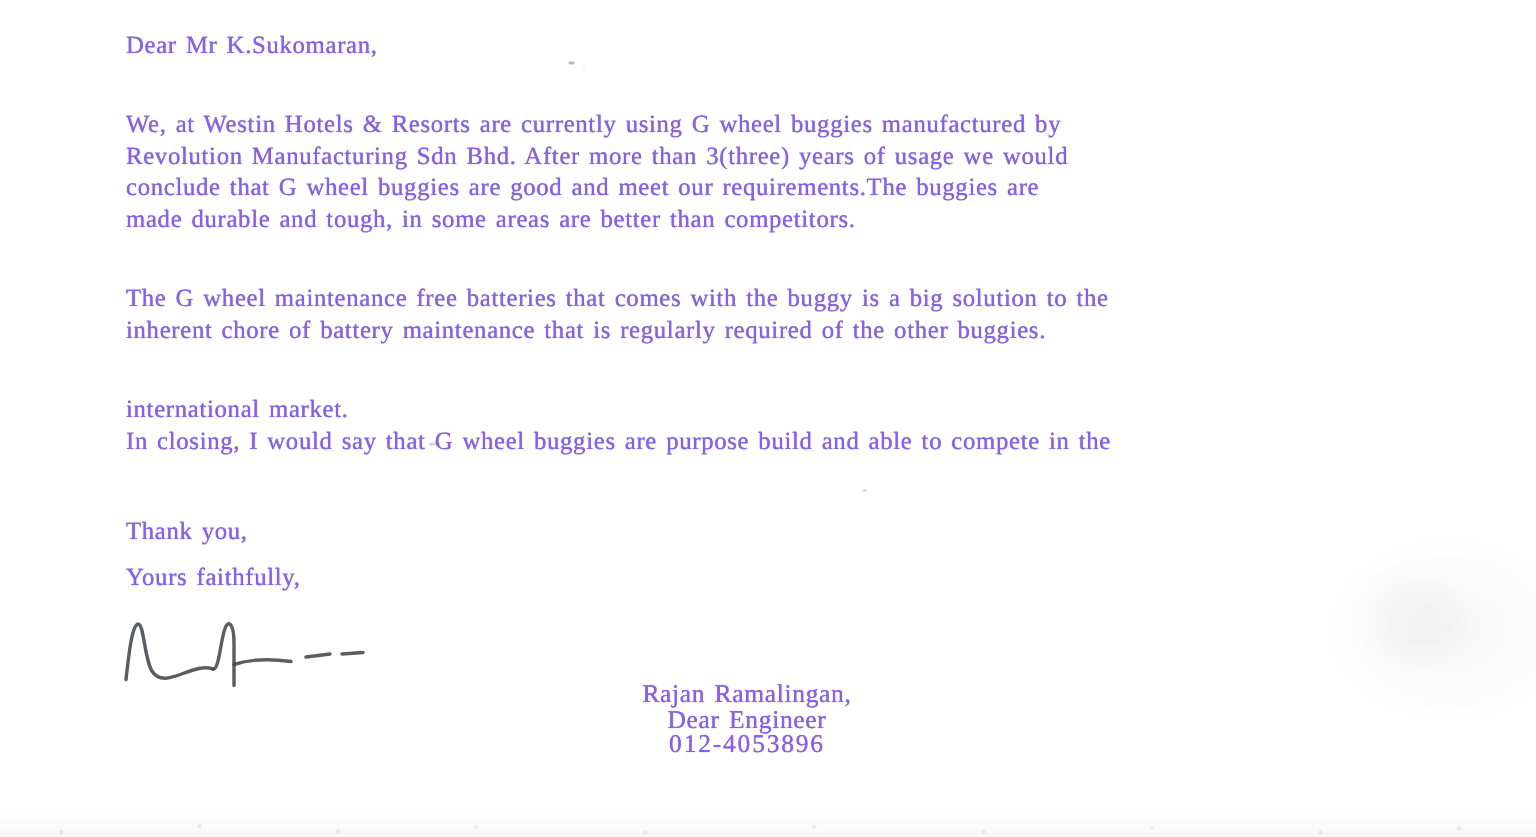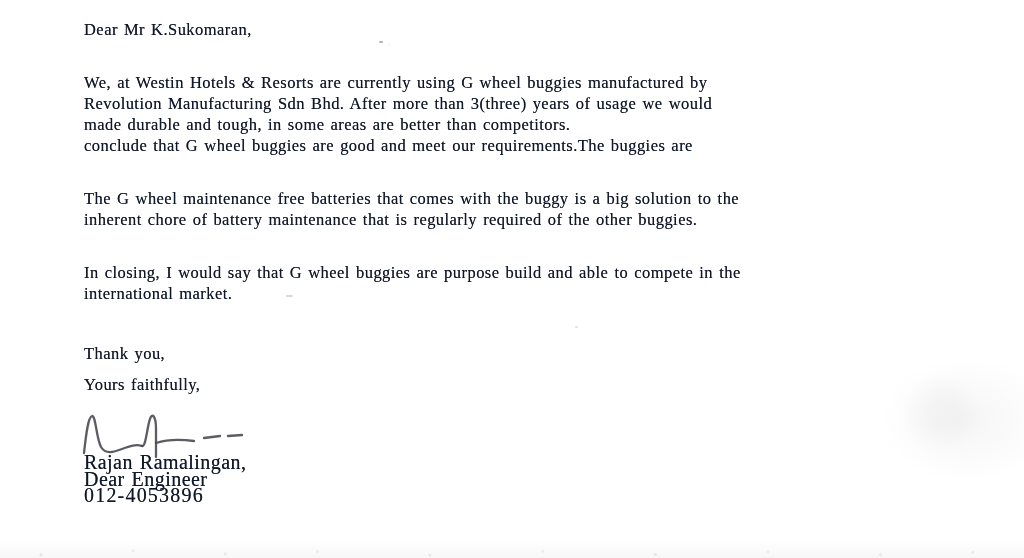--- a/index.html
+++ b/index.html
@@ -23,21 +23,21 @@
     background:
       radial-gradient(circle at 38% 8%, rgba(120,120,120,0.05) 0 1px, transparent 2px),
       radial-gradient(circle at 92% 74%, rgba(150,150,150,0.06) 0 14px, transparent 40px);
     pointer-events: none;
   }
   .letter {
     position: absolute;
     left: 84px;
     top: 12px;
     width: 828px;
-    color: #0f172a;
+    color: #8b5cf6;
     font-size: 16.5px;
     letter-spacing: 0.45px;
     word-spacing: 1.5px;
     text-shadow: 0 0 0.6px rgba(70,70,75,0.85);
   }
   .salutation {
     margin-top: 8px;
     line-height: 20px;
   }
   .subject {
@@ -63,22 +63,23 @@
     margin-top: 11px;
     line-height: 20px;
   }
   .signature-wrap {
     margin-top: 16px;
     margin-left: -8px;
     height: 48px;
   }
   .signer-block {
     margin-top: -4px;
-    font-size: 20px;
+    font-size: 17px;
     line-height: 15.5px;
+    text-align: center;
   }
   .signer-block div {
     margin: 0 0 1px 0;
   }
   .signer-phone {
     letter-spacing: 1.2px;
   }
   .speck {
     position: absolute;
     background: rgba(90,90,95,0.45);
@@ -125,32 +126,32 @@
 <div class="page">
 
   <div class="letter">
 
     <div class="salutation">Dear Mr K.Sukomaran,</div>
 
 
     <div class="para">
       <div class="line">We, at Westin Hotels &amp; Resorts are currently using G wheel buggies manufactured by</div>
       <div class="line">Revolution Manufacturing Sdn Bhd. After more than 3(three) years of usage we would</div>
+      <div class="line">conclude that G wheel buggies are good and meet our requirements.The buggies are</div>
       <div class="line">made durable and tough, in some areas are better than competitors.</div>
-      <div class="line">conclude that G wheel buggies are good and meet our requirements.The buggies are</div>
     </div>
 
     <div class="para">
       <div class="line">The G wheel maintenance free batteries that comes with the buggy is a big solution to the</div>
       <div class="line">inherent chore of battery maintenance that is regularly required of the other buggies.</div>
     </div>
 
     <div class="para">
+      <div class="line">international market.</div>
       <div class="line">In closing, I would say that G wheel buggies are purpose build and able to compete in the</div>
-      <div class="line">international market.</div>
     </div>
 
     <div class="thanks">Thank you,</div>
 
     <div class="closing">Yours faithfully,</div>
 
     <div class="signature-wrap">
       <svg class="sig-svg" width="220" height="48" viewBox="0 0 220 48" aria-hidden="true">
         <path d="M8,42 C10,24 12,6 16,5 C20,5 20,26 25,36 C30,44 38,41 46,38 C54,35 60,33 66,35"></path>
         <path d="M66,35 C70,36 71,16 74,8 C76,2 80,4 80,18 L80,46"></path>

